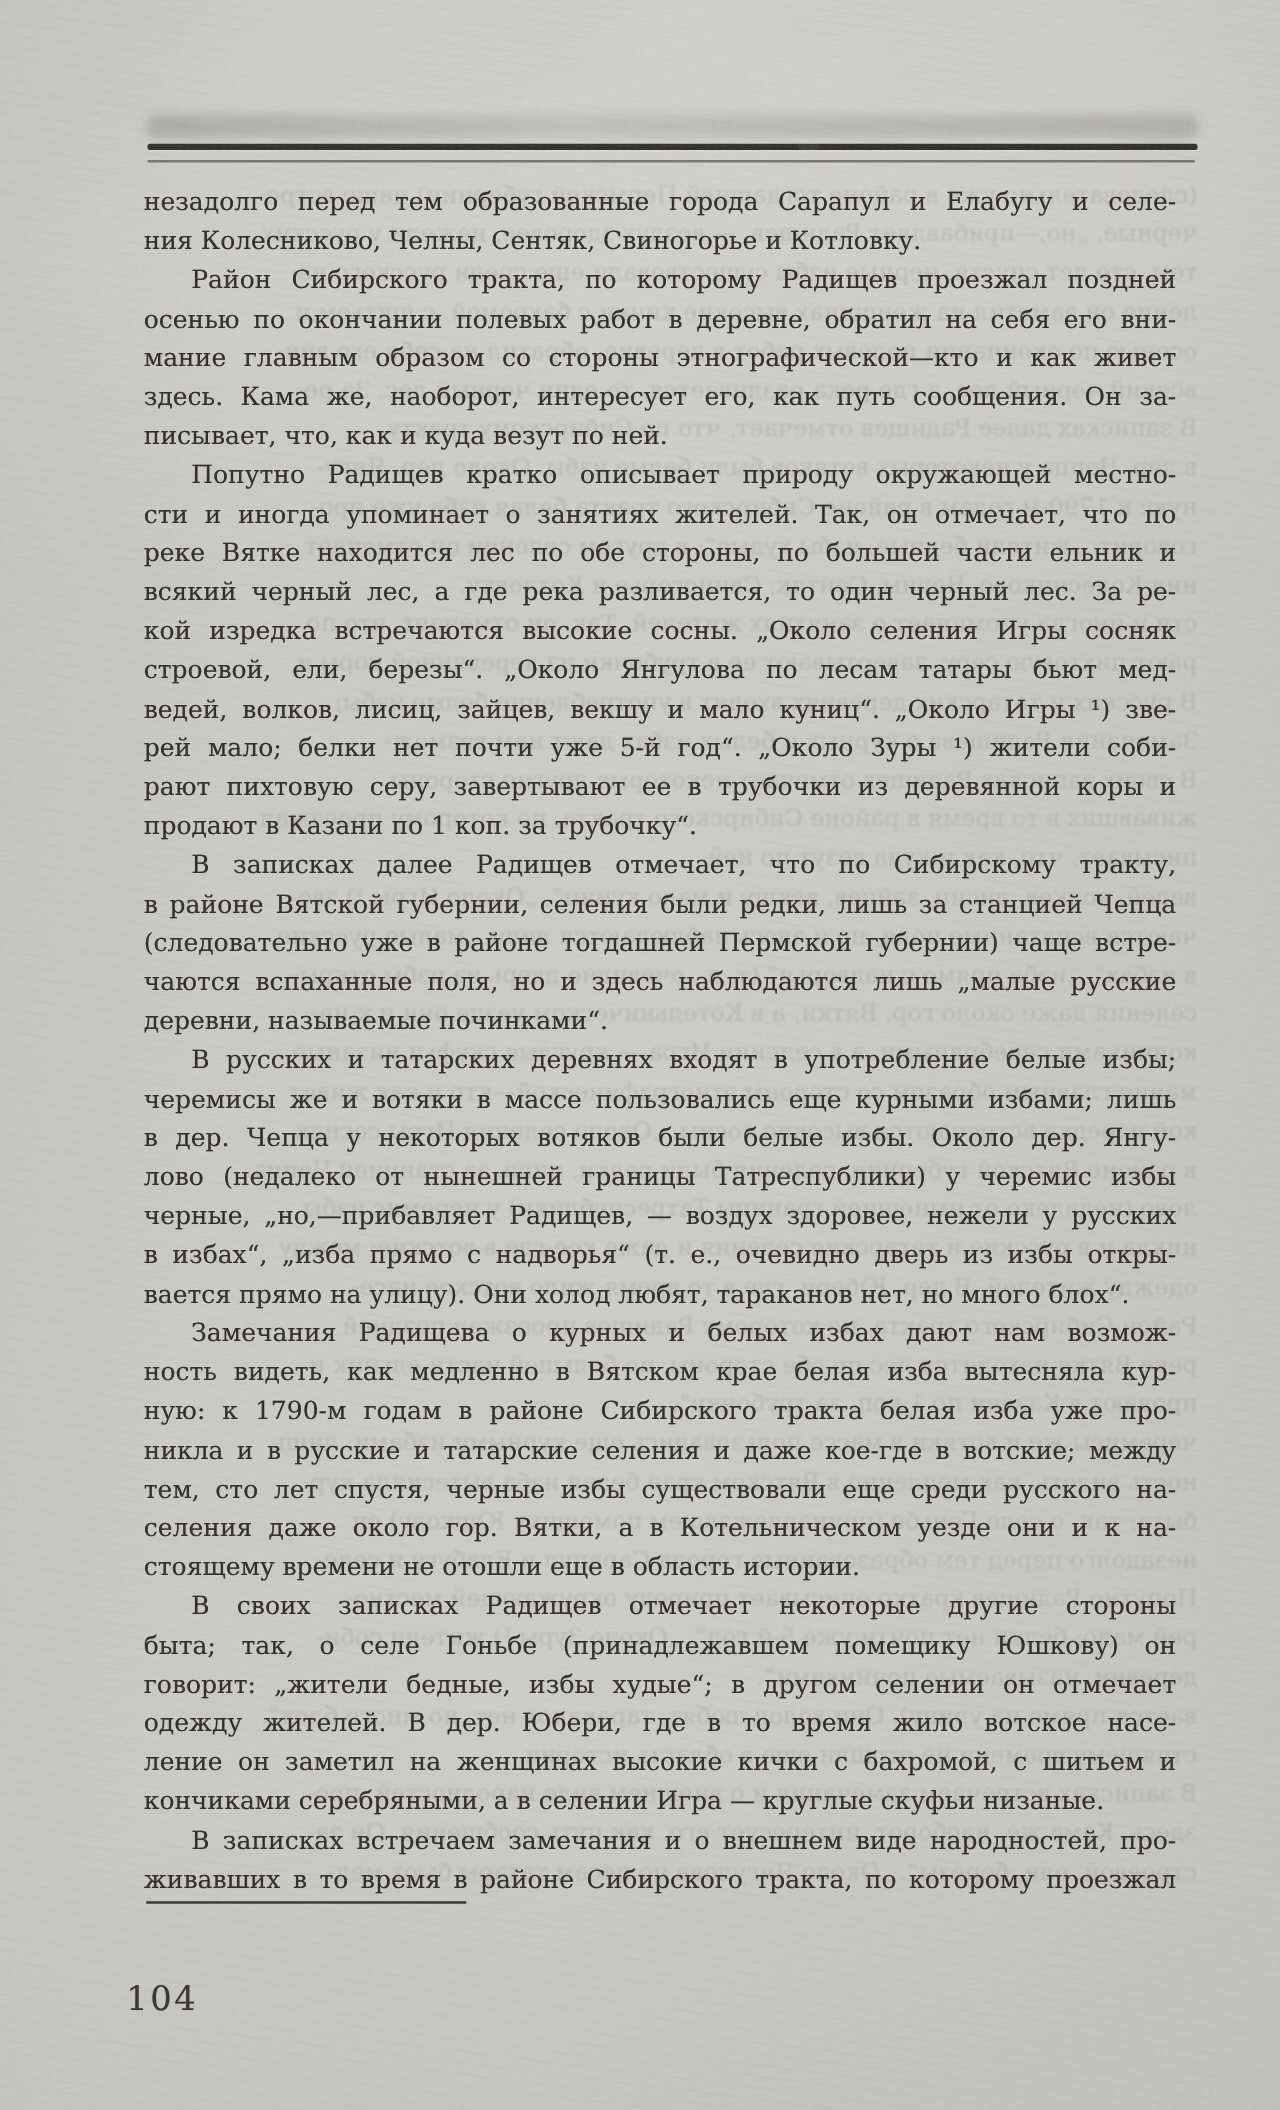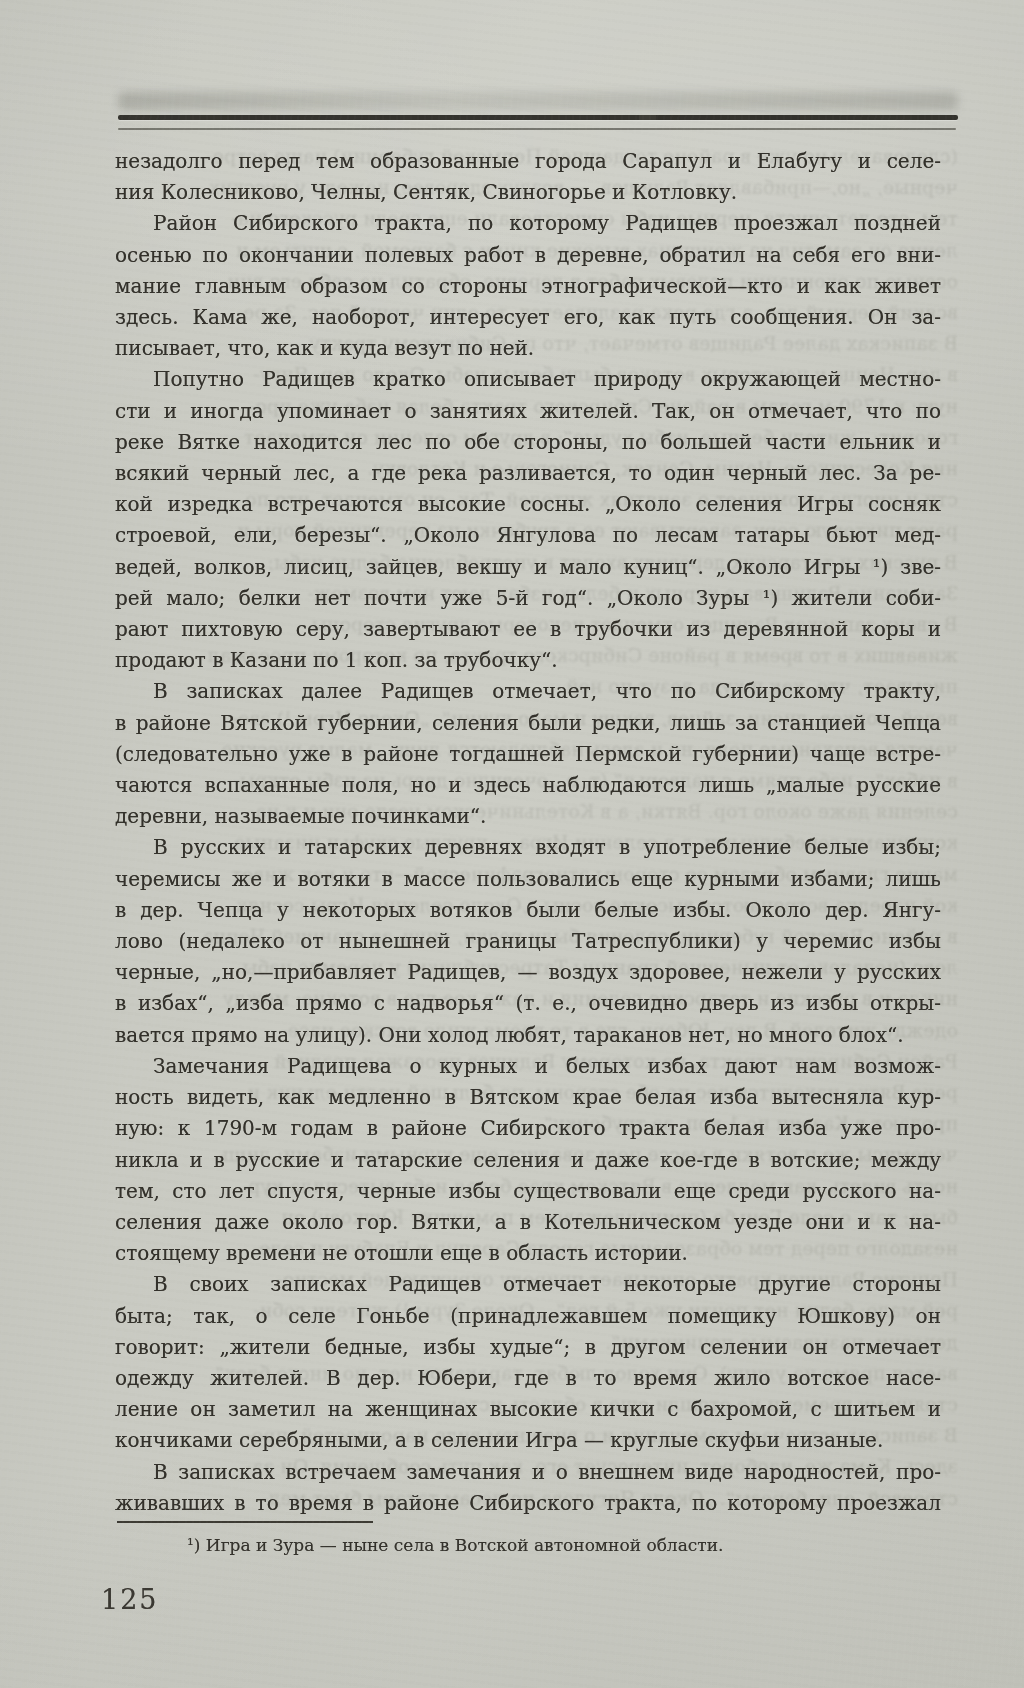--- a/index.html
+++ b/index.html
@@ -177,16 +177,15 @@
         <div class="line">одежду жителей. В дер. Юбери, где в то время жило вотское насе-</div>
         <div class="line">ление он заметил на женщинах высокие кички с бахромой, с шитьем и</div>
         <div class="line last">кончиками серебряными, а в селении Игра — круглые скуфьи низаные.</div>
       </div>
       <div class="paragraph indent">
         <div class="line">В записках встречаем замечания и о внешнем виде народностей, про-</div>
         <div class="line">живавших в то время в районе Сибирского тракта, по которому проезжал</div>
       </div>
     </div>
   <div class="footnote-rule"></div>
-  <div class="footnote">¹) Игра и Зура — ныне села в Вотской автономной области.</div>
-  <div class="page-number">125</div>
+  <div class="page-number">104</div>
   <div class="grain"></div>
 </div>
 
 </body></html>

